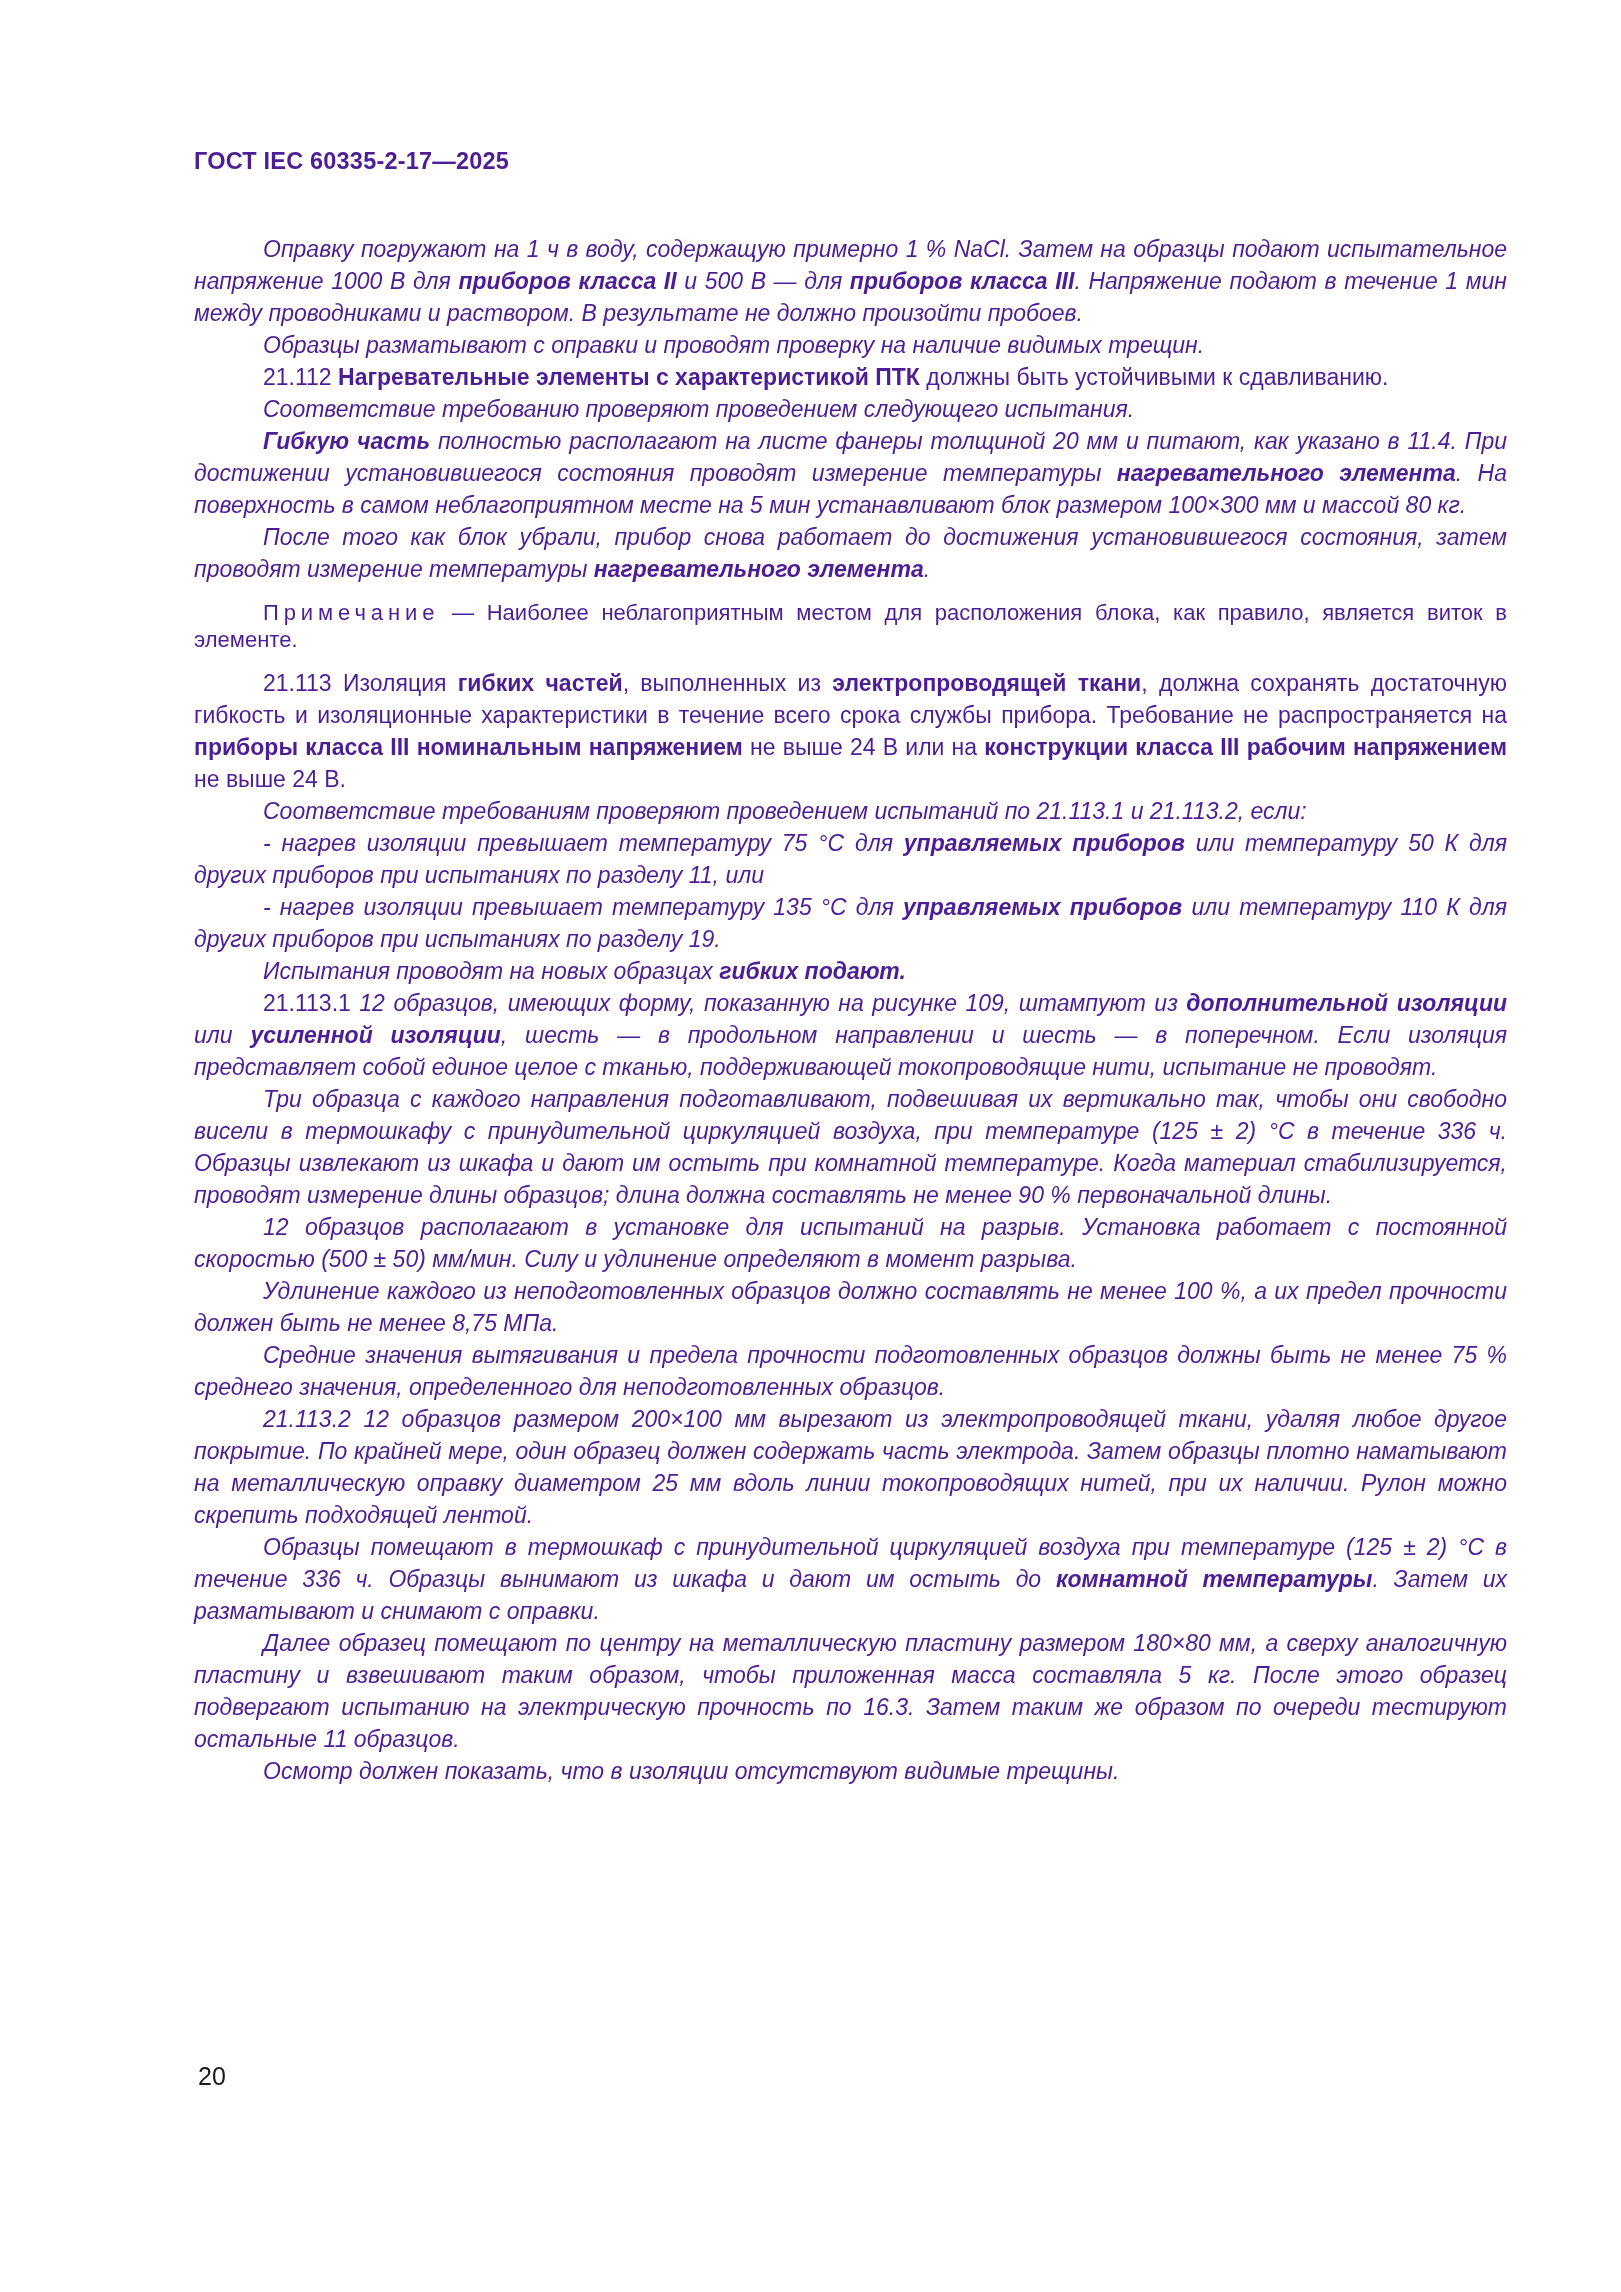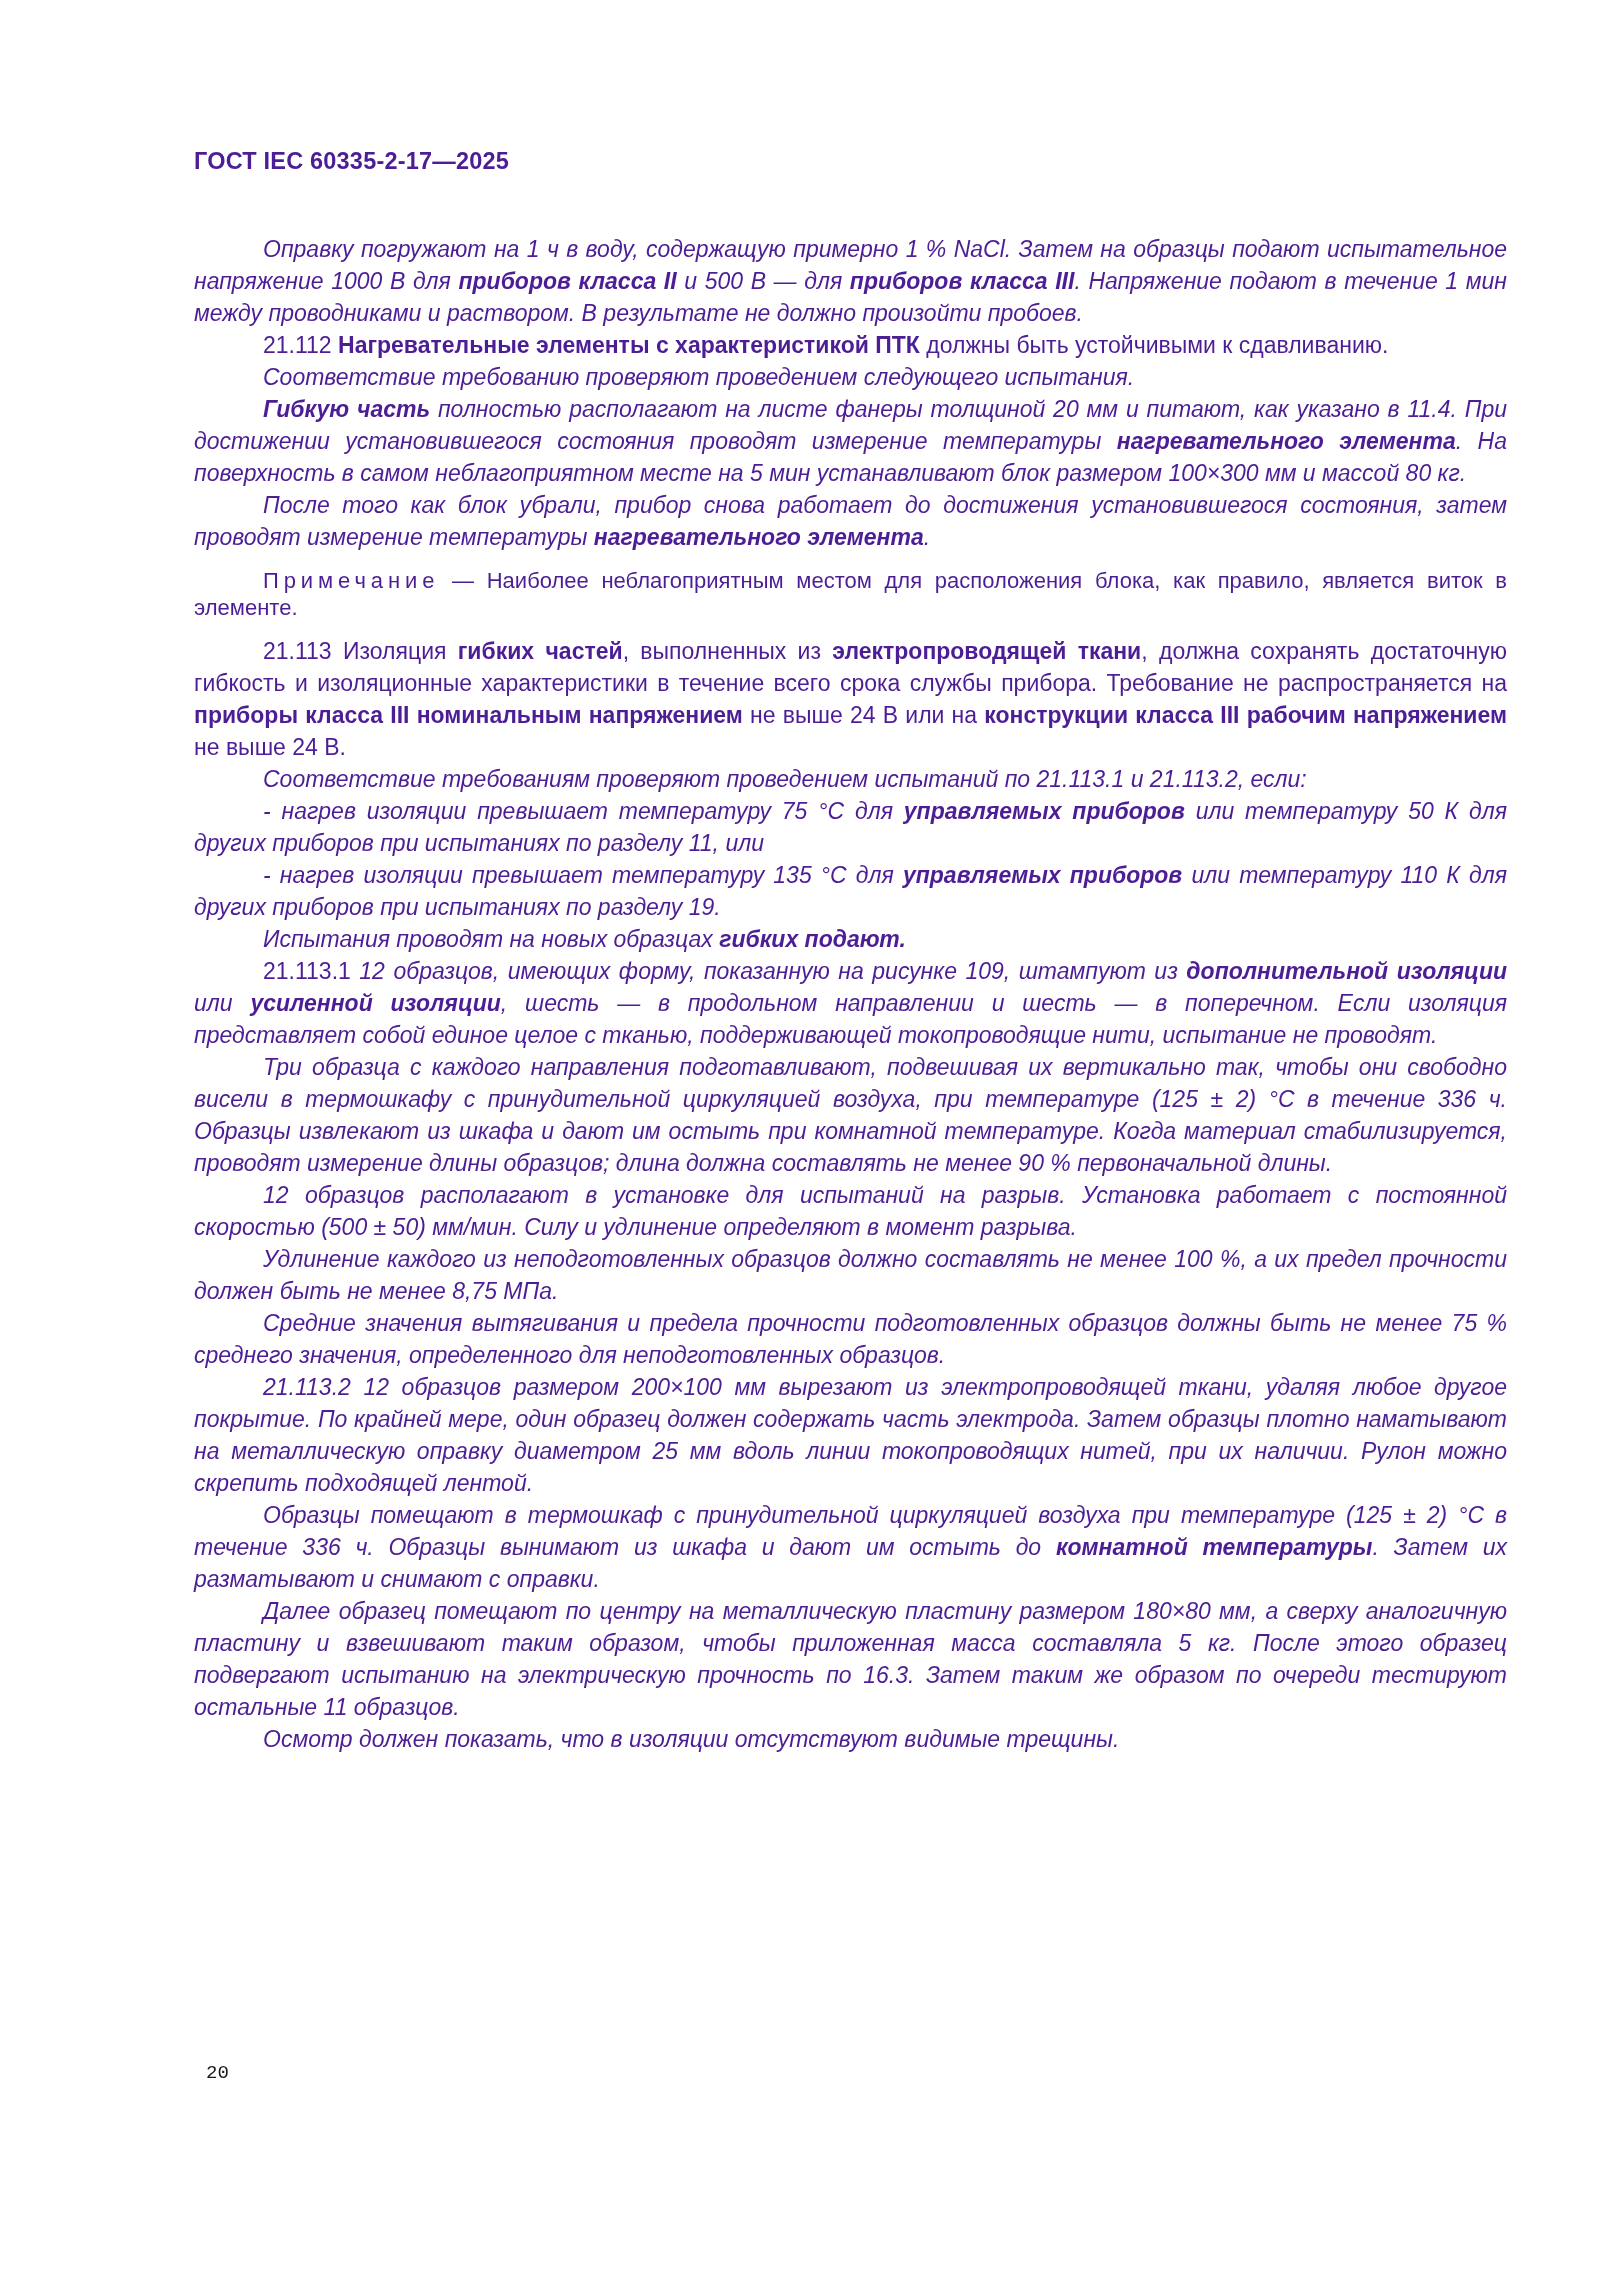--- a/index.html
+++ b/index.html
@@ -17,32 +17,33 @@
     text-align: justify; hyphens: manual;
   }
   .p.it { font-style: italic; }
   .p b { font-weight: bold; }
   .note {
     font-size: 22px; line-height: 27.4px; margin: 13.7px 0 13.7px 0; text-indent: 69px;
     text-align: justify;
   }
   .spaced { letter-spacing: 4.9px; }
   .page-number {
-    position: absolute; left: 206px; top: 2062px;
-    font-family: Liberation Mono, monospace; font-size: 19px; color: #1a1a1a;
+    position: absolute; left: 198px; top: 2062px;
+    font-family: Liberation Sans, sans-serif; font-size: 25px; color: #1a1a1a;
   }
 </style>
 </head>
 <body>
 
 <div class="page">
   <div class="doc-header">ГОСТ IEC 60335-2-17—2025</div>
 
   <p class="p it"><span>Оправку погружают на 1 ч в воду, содержащую примерно 1 % NaCl. Затем на образцы подают испытательное напряжение 1000 В для </span><b>приборов класса II</b><span> и 500 В — для </span><b>приборов класса III</b><span>. Напряжение подают в течение 1 мин между проводниками и раствором. В результате не должно произойти пробоев.</span></p>
 
+  <p class="p it">Образцы разматывают с оправки и проводят проверку на наличие видимых трещин.</p>
 
   <p class="p"><span>21.112 </span><b>Нагревательные элементы с характеристикой ПТК</b><span> должны быть устойчивыми к сдавливанию.</span></p>
 
   <p class="p it">Соответствие требованию проверяют проведением следующего испытания.</p>
 
   <p class="p it"><b>Гибкую часть</b><span> полностью располагают на листе фанеры толщиной 20 мм и питают, как указано в 11.4. При достижении установившегося состояния проводят измерение температуры </span><b>нагревательного элемента</b><span>. На поверхность в самом неблагоприятном месте на 5 мин устанавливают блок размером 100×300 мм и массой 80 кг.</span></p>
 
   <p class="p it"><span>После того как блок убрали, прибор снова работает до достижения установившегося состояния, затем проводят измерение температуры </span><b>нагревательного элемента</b><span>.</span></p>
 
 

